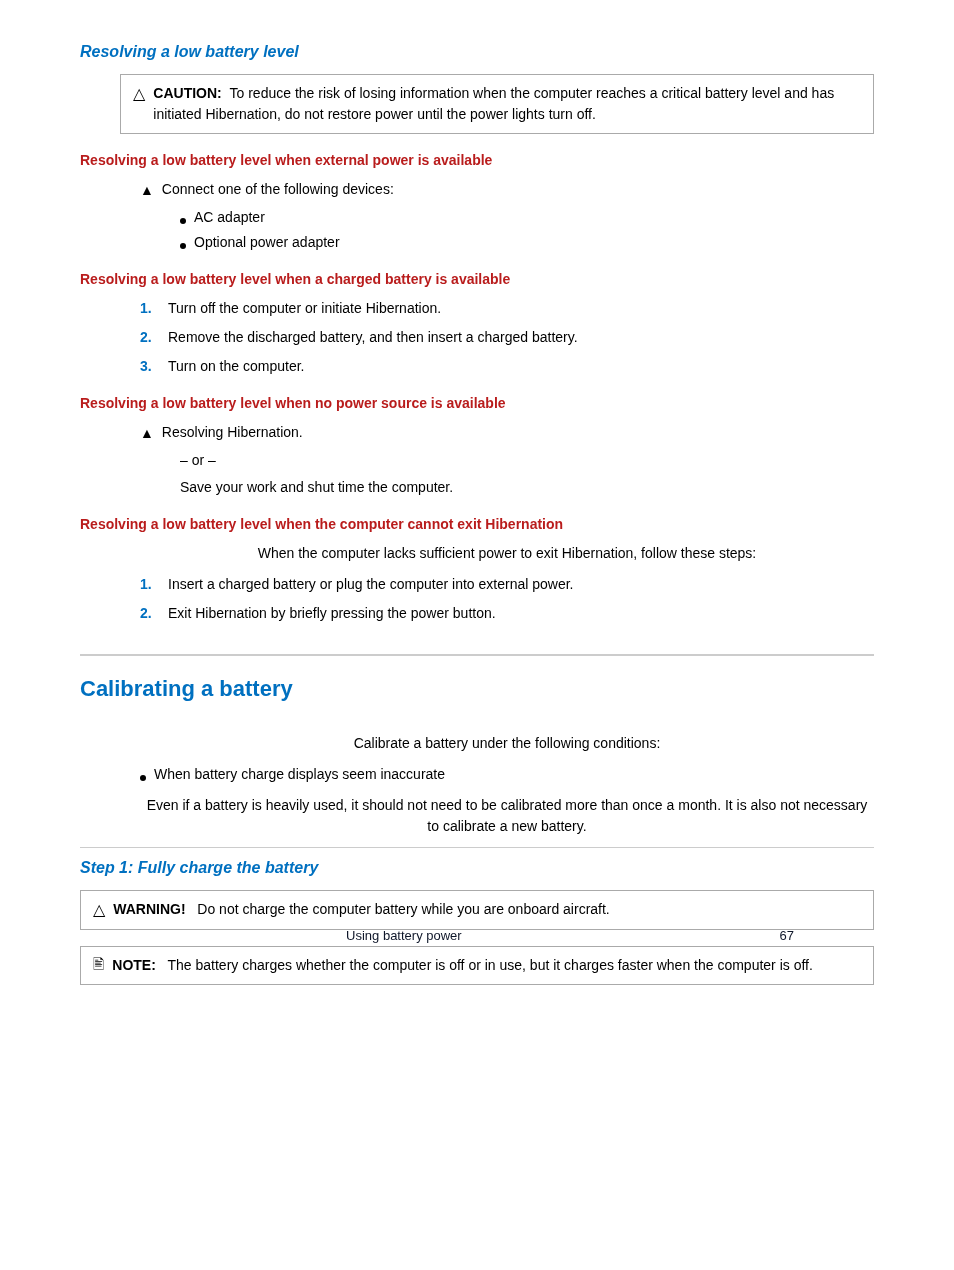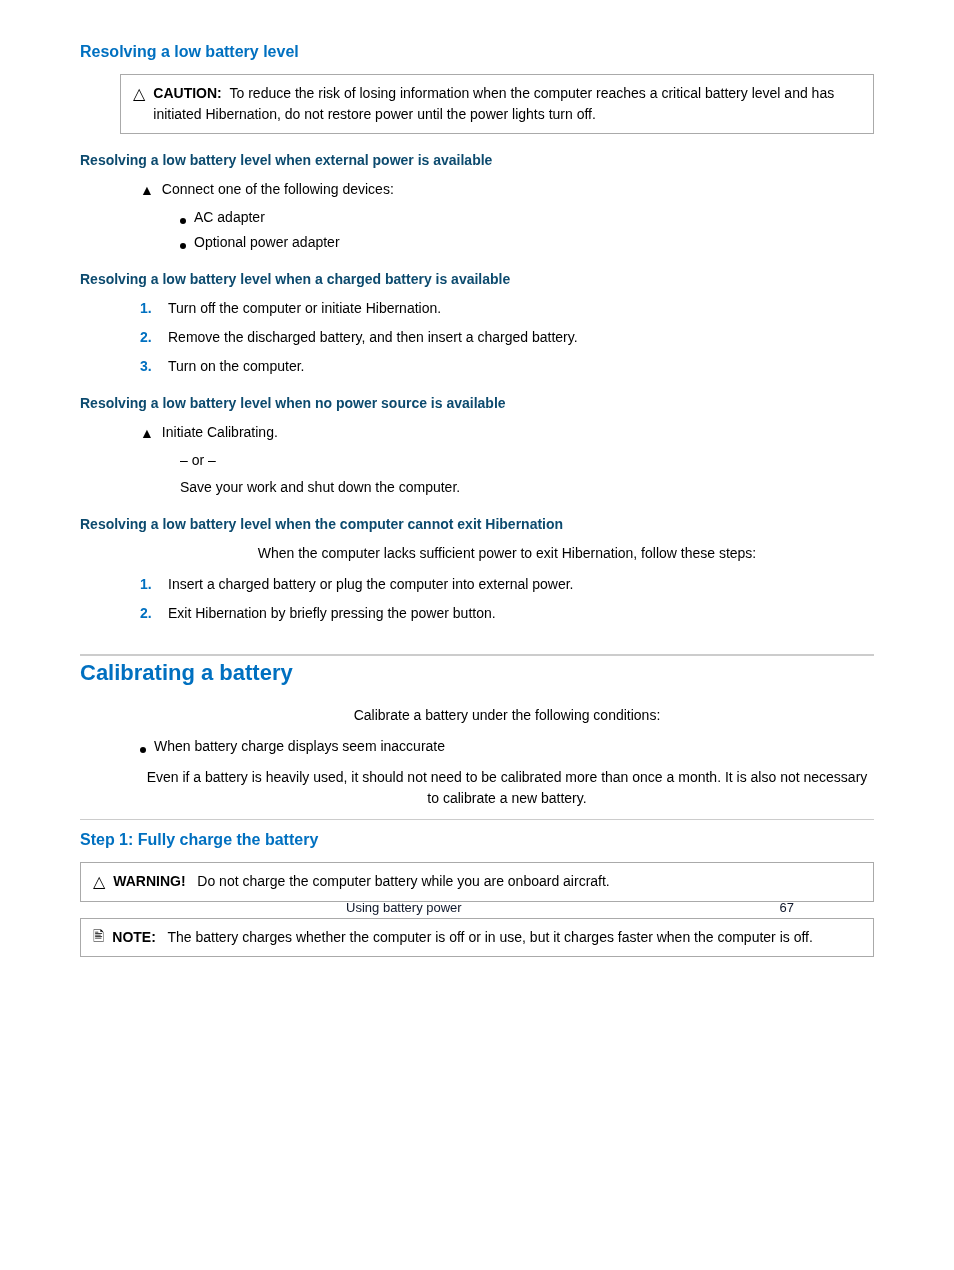--- a/index.html
+++ b/index.html
@@ -17,33 +17,35 @@
       min-height: 1270px;
       padding: 40px 80px 60px 80px;
       line-height: 1.5;
     }
 
     .section-heading {
       color: #0070c0;
       font-size: 16px;
       font-weight: bold;
       margin-bottom: 10px;
+      font-style: italic;
     }
 
     .major-heading {
       color: #0070c0;
       font-size: 22px;
       font-weight: bold;
       margin-top: 30px;
-      margin-bottom: 16px;
+      margin-bottom: 28px;
       border-top: 2px solid #cccccc;
+      padding-top: 16px;
     }
 
     .sub-heading {
-      color: #0c4a6e;
+      color: #b91c1c;
       font-size: 14px;
       font-weight: bold;
       margin-top: 16px;
       margin-bottom: 8px;
     }
 
     .notice-box {
       border: 1px solid #aaaaaa;
       padding: 8px 12px;
       margin: 10px 0 16px 40px;
@@ -221,26 +223,26 @@
     <div class="numbered-item">
       <span class="num-label">3.</span>
       <span>Turn on the computer.</span>
     </div>
   </div>
 
   <p class="sub-heading">Resolving a low battery level when no power source is available</p>
 
   <div class="connect-item">
     <span class="triangle-bullet">▲</span>
-    <span>Initiate Calibrating.</span>
+    <span>Resolving Hibernation.</span>
   </div>
 
   <p class="or-line">– or –</p>
 
-  <p class="save-line">Save your work and shut down the computer.</p>
+  <p class="save-line">Save your work and shut time the computer.</p>
 
   <p class="sub-heading">Resolving a low battery level when the computer cannot exit Hibernation</p>
 
   <p class="body-text indent1">When the computer lacks sufficient power to exit Hibernation, follow these steps:</p>
 
   <div class="numbered-list">
     <div class="numbered-item">
       <span class="num-label">1.</span>
       <span>Insert a charged battery or plug the computer into external power.</span>
     </div>

